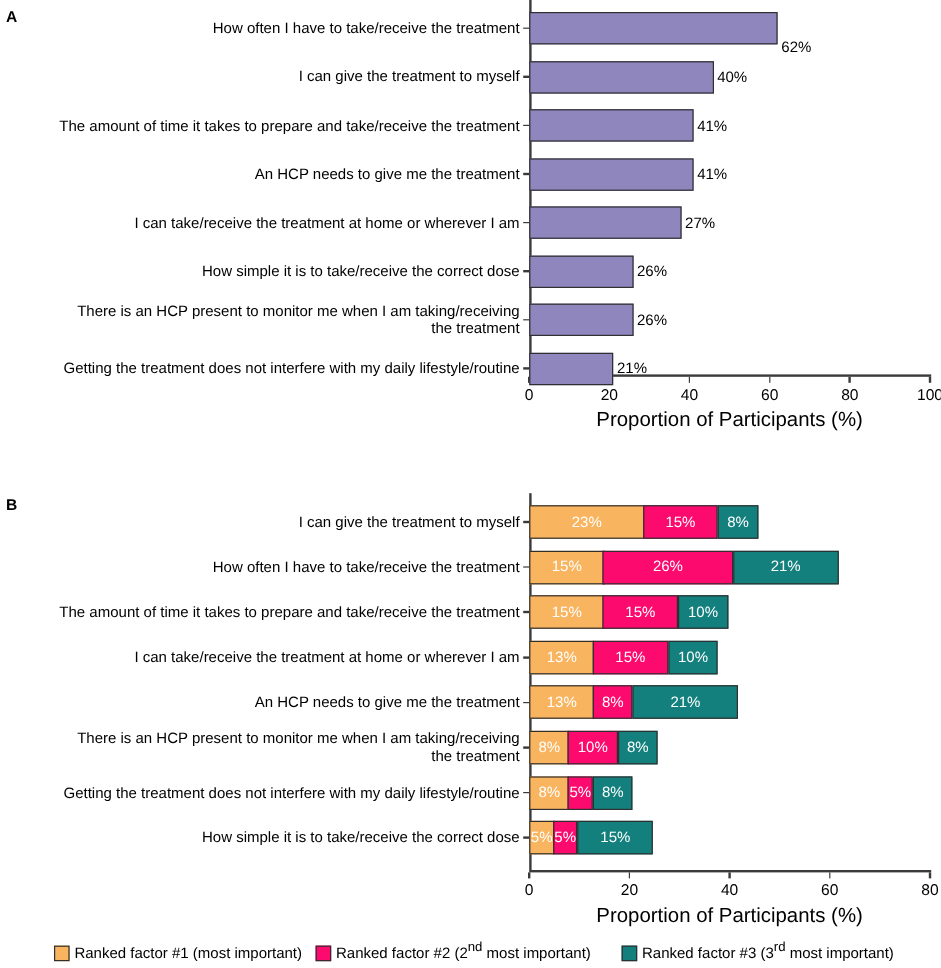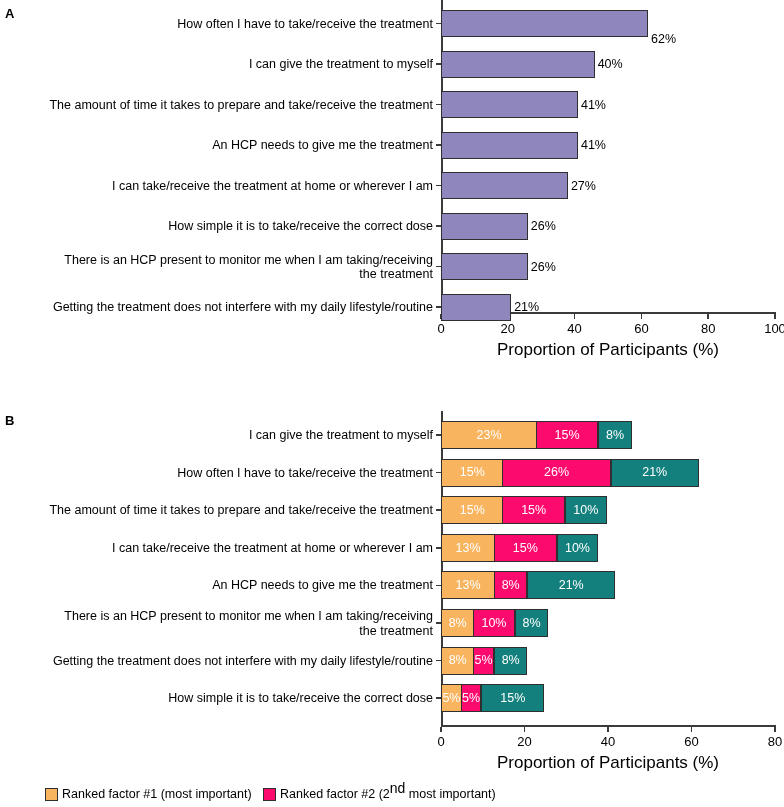--- a/index.html
+++ b/index.html
@@ -137,21 +137,21 @@
     height: 13px;
     border: 1.3px solid #2f2f2f;
     box-sizing: border-box;
     flex: 0 0 auto;
   }
   .legend-text {
     font-size: 12.5px;
     color: #000;
   }
   .legend-text sup {
-    font-size: 14px;
+    font-size: 11px;
     vertical-align: super;
     line-height: 0;
   }
 </style>
 </head>
 <body>
 
 <div class="figure">
 
   <div class="panel" id="panelA" style="left:0; top:0; width:784px; height:370px;">
@@ -318,15 +318,19 @@
 
   <div class="legend" id="legend">
       <div class="legend-item" style="left: 8px; top: 4px; margin-left: 37px;">
         <div class="legend-swatch" style="background: rgb(249, 180, 95);"></div>
         <div class="legend-text">Ranked factor #1 (most important)</div>
       </div>
       <div class="legend-item" style="left: 263px; top: 4px;">
         <div class="legend-swatch" style="background: rgb(252, 10, 110);"></div>
         <div class="legend-text">Ranked factor #2 (2<sup>nd</sup> most important)</div>
       </div>
+      <div class="legend-item" style="left: 518px; top: 4px;">
+        <div class="legend-swatch" style="background: rgb(19, 128, 126);"></div>
+        <div class="legend-text">Ranked factor #3 (3<sup>rd</sup> most important)</div>
+      </div>
     </div>
 
 </div>
 
 </body></html>

